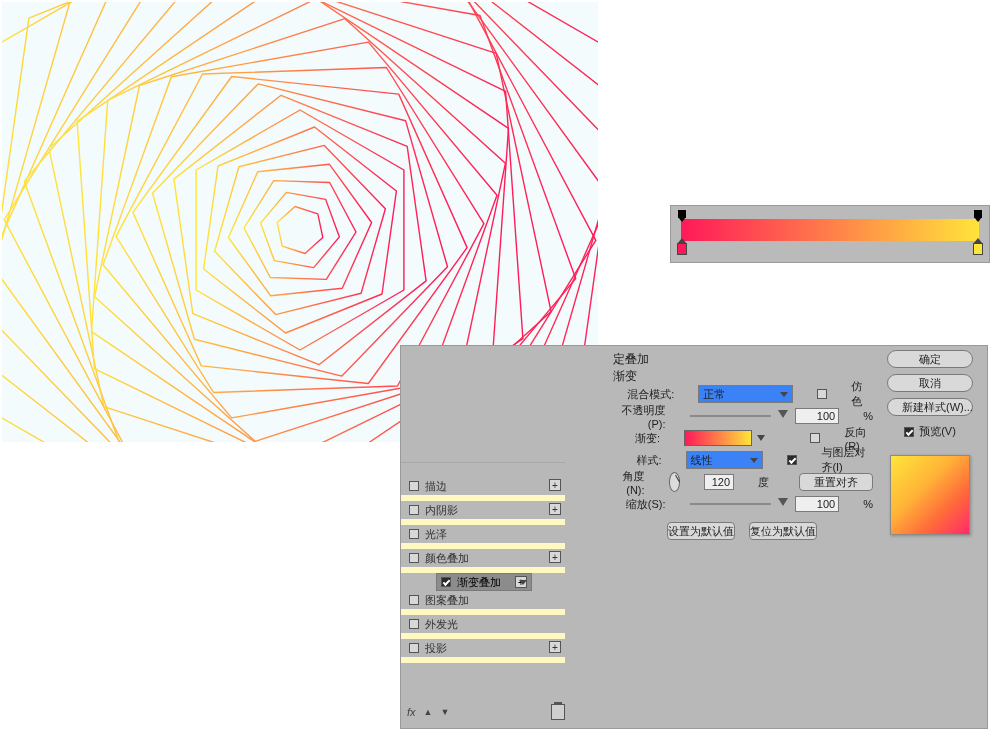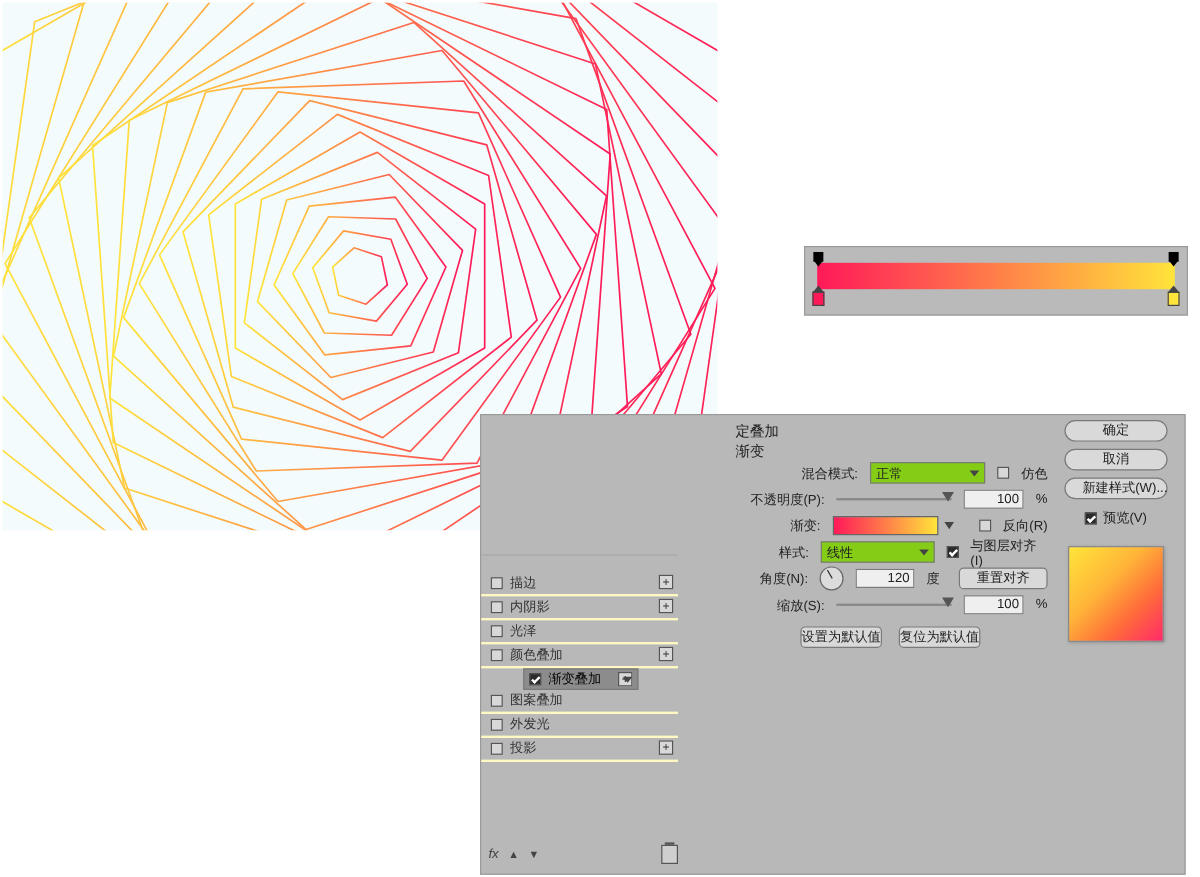--- a/index.html
+++ b/index.html
@@ -107,21 +107,21 @@
     position:absolute;
     left:0;
     top:116px;
     width:164px;
   }
   .style-row{
     height:18px;
     line-height:18px;
     padding-left:8px;
     position:relative;
-    border-bottom:2px solid #fef9c3;
+    border-bottom:6px solid #fef9c3;
     font-size:11px;
     color:#333;
     display:flex;
     align-items:center;
     gap:6px;
   }
   .style-row.hdr{border-top:1px solid #a8a8a8;}
   .style-row.sel{background:#8c8c8c;color:#000;margin-left:35px;}
   .chk{
     width:10px;height:10px;
@@ -186,27 +186,26 @@
     top:38px;
     width:262px;
     font-size:11px;
     color:#222;
   }
   .frow{
     display:flex;
     align-items:center;
     height:20px;
     margin-bottom:2px;
-    gap:10px;
-    justify-content:flex-end;
+    gap:24px;
   }
   .frow .lbl{width:64px;text-align:right;}
   .sel{
     width:96px;height:18px;
-    background:#84cc16;
+    background:#3b82f6;
     border:1px solid #7a7a7a;
     box-sizing:border-box;
     display:flex;align-items:center;
     padding:0 4px;
     position:relative;
     font-size:11px;
   }
   .sel::after{
     content:"";
     position:absolute;right:4px;top:6px;

